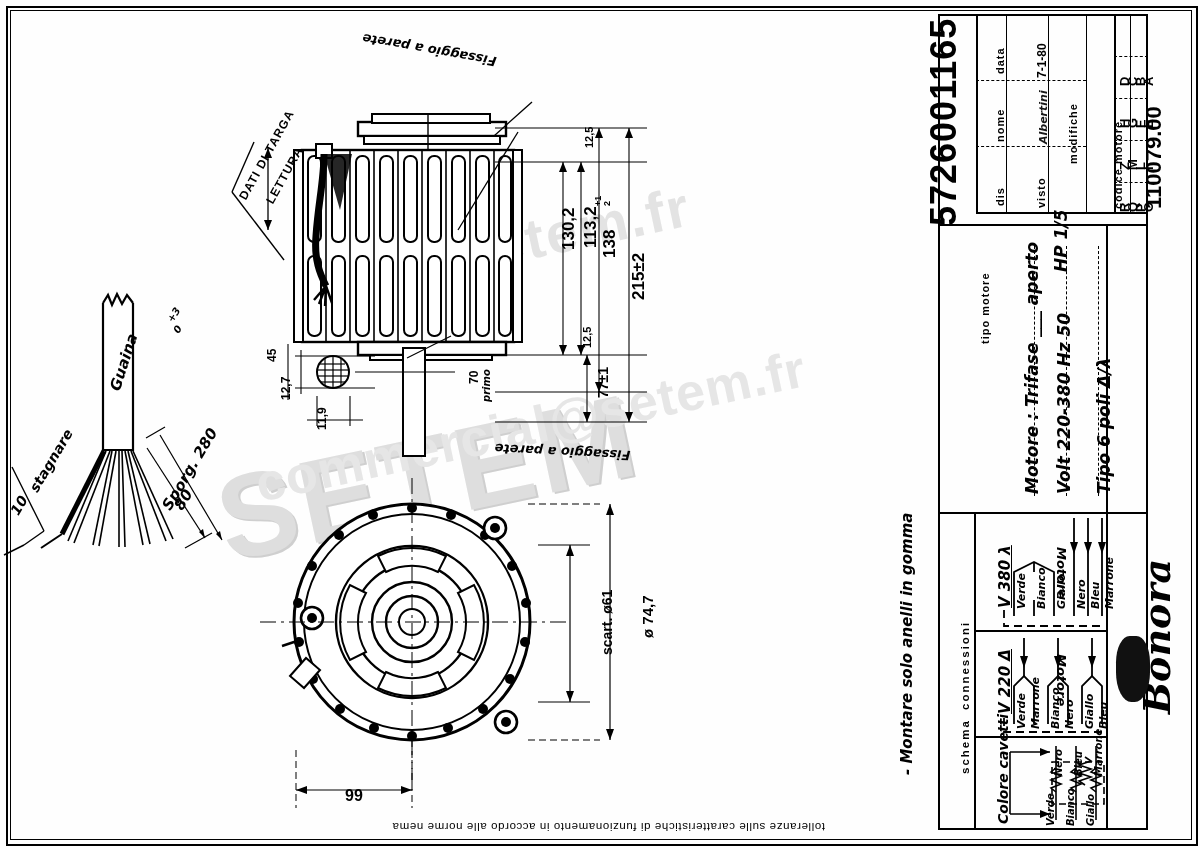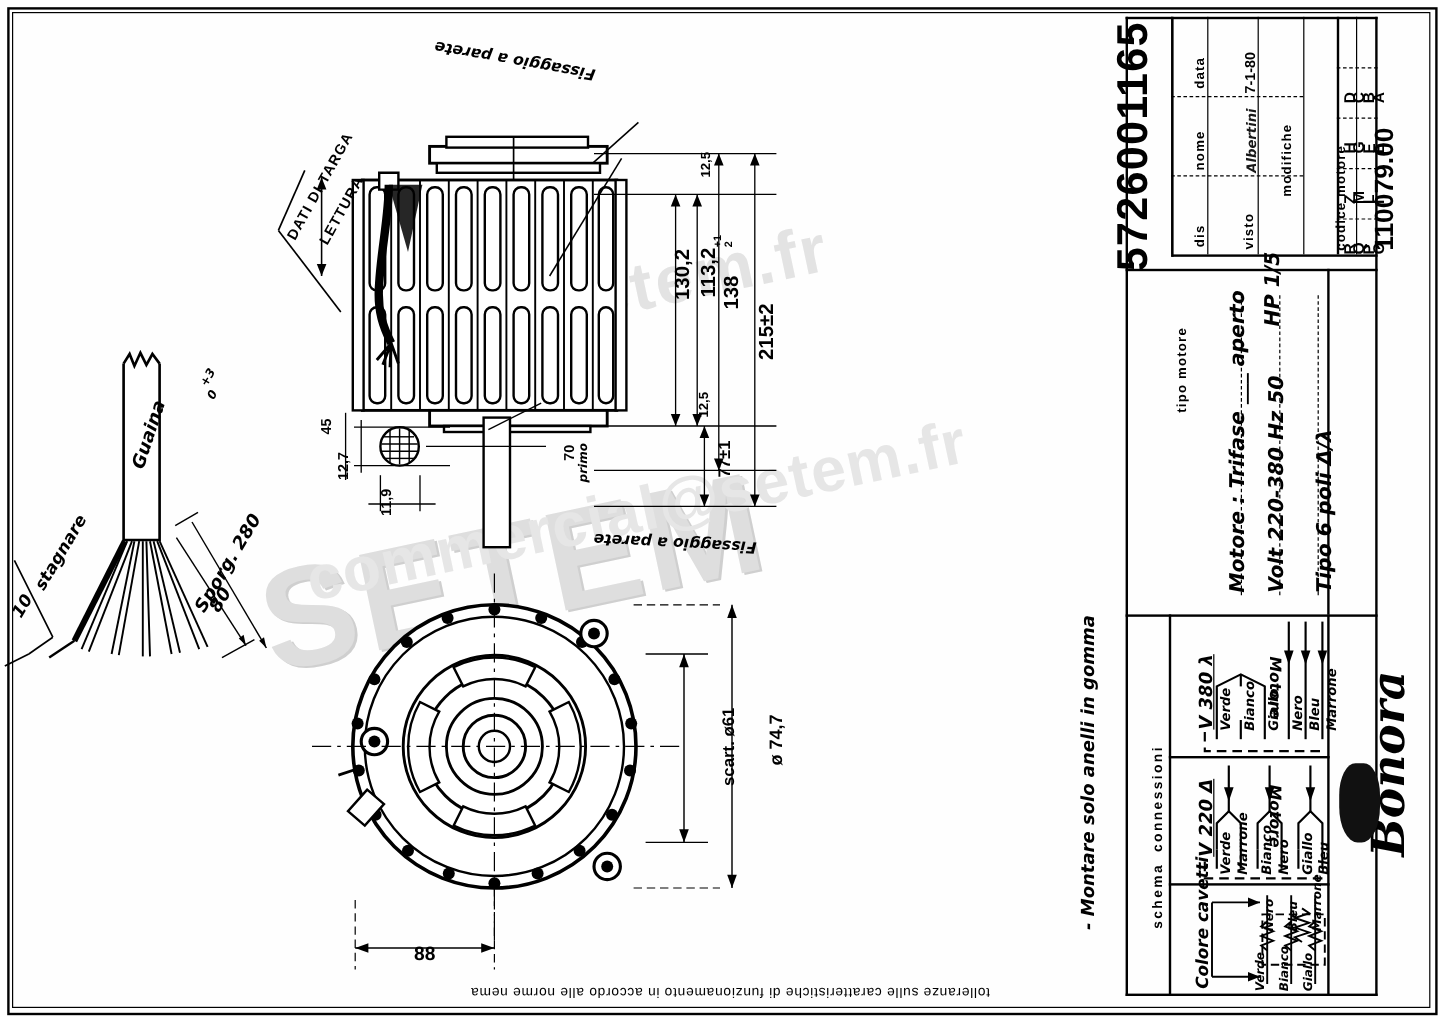--- a/index.html
+++ b/index.html
@@ -319,21 +319,21 @@
       <g stroke="#000" stroke-width="1.2">
         <line x1="26" y1="300" x2="142" y2="300"></line>
       </g>
       <g fill="#000">
         <polygon points="26,300 37,296 37,304"></polygon>
           <polygon points="142,300 131,296 131,304"></polygon>
       </g>
     </svg>
     <div class="txt blk" style="left:600px;top:655px;font-size:14px;transform:rotate(-90deg);transform-origin:0 0;">scart. ø61</div>
     <div class="txt blk" style="left:640px;top:638px;font-size:15px;transform:rotate(-90deg);transform-origin:0 0;">ø 74,7</div>
-    <div class="txt blk" style="left:345px;top:788px;font-size:16px;">88</div>
+    <div class="txt blk" style="left:345px;top:788px;font-size:16px;">99</div>
   </div>
 
   <div class="txt hand" style="left:900px;top:775px;font-size:15px;transform:rotate(-90deg);transform-origin:0 0;">- Montare solo anelli in gomma</div>
 
   <div class="txt r180" style="left:392px;top:820px;font-size:11.5px;letter-spacing:.6px;">tolleranze sulle caratteristiche di funzionamento in accordo alle norme nema</div>
 
   <div id="titleblock">
 
     <div class="ln v2" style="left:0;top:0;width:2px;height:816px;"></div>
     <div class="ln v2" style="left:208px;top:0;width:2px;height:816px;"></div>

